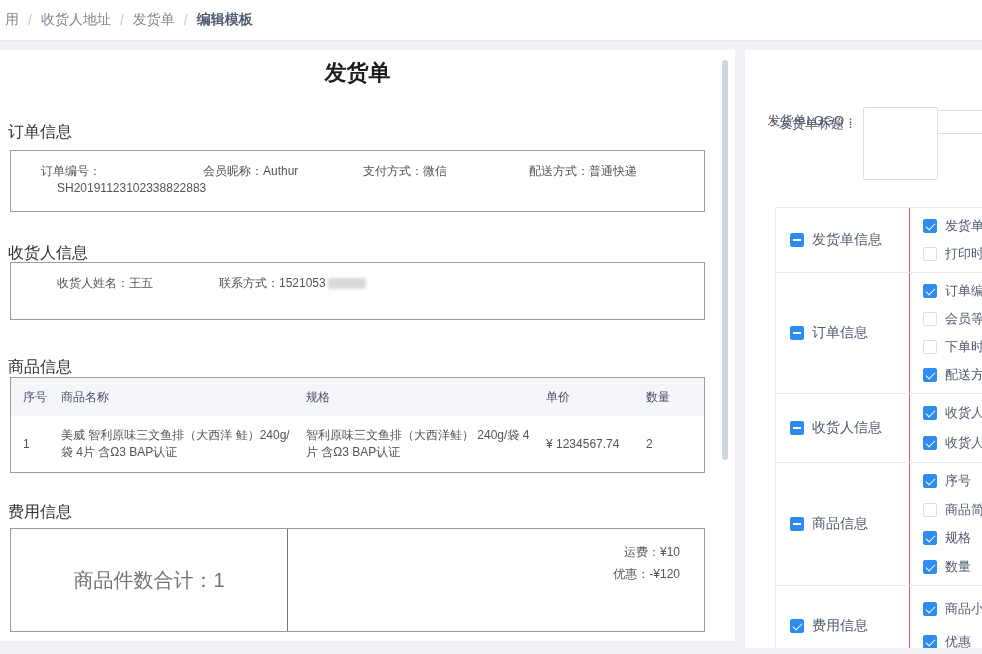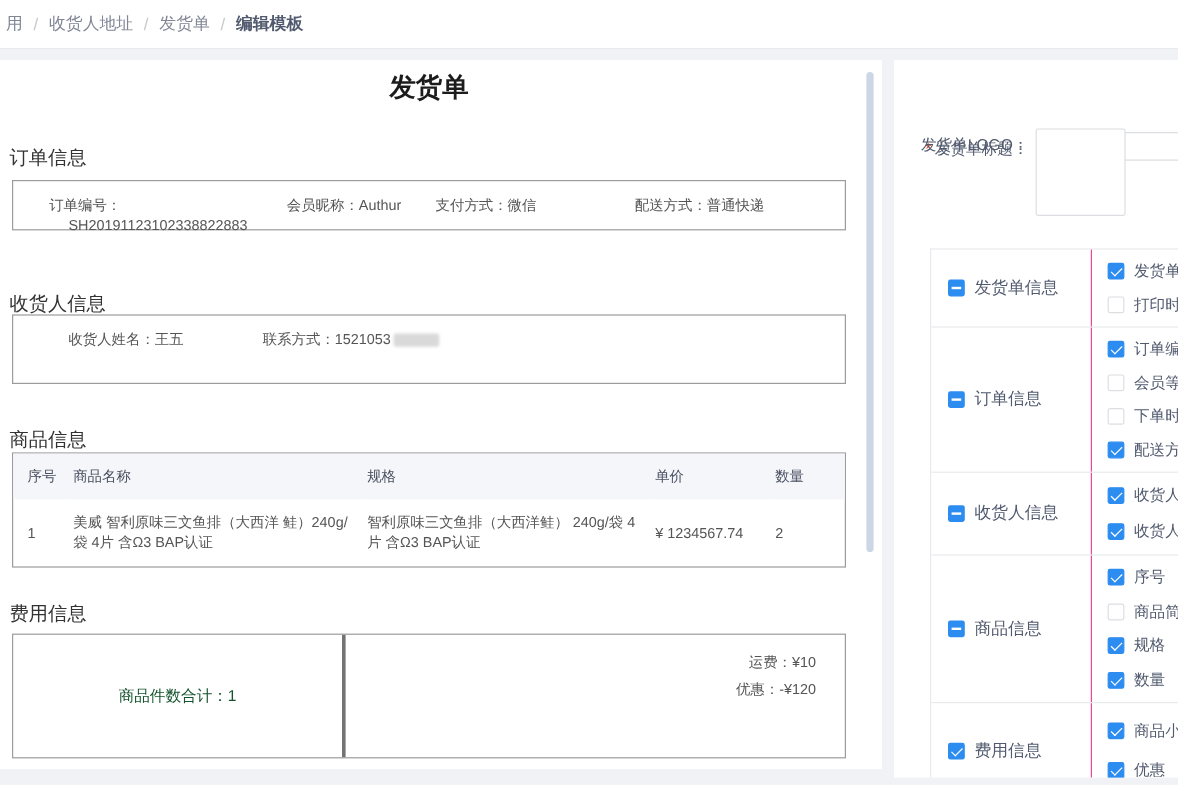--- a/index.html
+++ b/index.html
@@ -32,24 +32,24 @@
     position:absolute; top:8px; left:0; width:715px; text-align:center;
     font-size:22px; font-weight:700; color:#1c1c1c;
   }
   .sec-heading { position:absolute; left:8px; font-size:16px; font-weight:500; color:#333; }
   .h-order     { top:72px; }
   .h-consignee { top:193px; }
   .h-product   { top:307px; }
   .h-fee       { top:452px; }
 
   .pbox { position:absolute; left:10px; width:695px; border:1px solid #9c9c9c; background:#fff; font-size:12px; color:#555; }
-  .box-order { top:100px; height:42px; }
+  .box-order { top:100px; height:62px; }
   .box-order .cell { position:absolute; top:12px; line-height:16px; white-space:nowrap; }
   .box-order .c1 { left:30px; }  .box-order .c1v { position:absolute; left:30px; top:30px;margin-left:16px; }
-  .box-order .c2 { left:192px;margin-left:36px; } .box-order .c3 { left:352px; } .box-order .c4 { left:518px; }
+  .box-order .c2 { left:192px; } .box-order .c3 { left:352px; } .box-order .c4 { left:518px; }
 
   .box-consignee { top:212px; height:58px; }
   .box-consignee .cell { position:absolute; line-height:16px; white-space:nowrap;padding-left:16px; }
   .box-consignee .r1a { left:30px; top:12px; } .box-consignee .r1b { left:192px; top:12px; }
   .box-consignee .r2  { left:30px; top:34px; }
   .redact {
     display:inline-block; width:38px; height:11px; margin-left:2px; vertical-align:middle;
     background:#d9d9d9; border-radius:2px; filter:blur(1.5px);
   }
 
@@ -60,22 +60,22 @@
   .ptable th {
     background:#f5f6fa; height:38px; font-size:12px; font-weight:400; color:#495060;
     text-align:left; padding:0 4px 0 2px;
   }
   .ptable th.first, .ptable td.first { padding-left:12px; }
   .ptable td { height:56px; font-size:12px; color:#555; line-height:17px; padding:8px 10px 8px 2px; vertical-align:middle; }
 
   .box-fee { top:478px; height:104px; }
   .fee-left {
     position:absolute; left:0; top:0; width:277px; height:102px;
-    border-right:3px solid #737373; display:flex; align-items:center; justify-content:center;
-    font-size:13px; color:#14532d;
+    border-right:1px solid #737373; display:flex; align-items:center; justify-content:center;
+    font-size:20px; color:#737373;
   }
   .fee-right { position:absolute; left:277px; top:0; right:0; height:102px; text-align:right; padding:12px 24px 0 0; }
   .fee-line { font-size:12px; color:#555; line-height:22px; }
   .fee-total { margin-top:2px; line-height:26px; }
   .fee-total .tl { font-size:14px; color:#333; }
   .fee-total .tv { font-size:20px; font-weight:700; color:#1c1c1c; }
 
   
   .settings {
     position:absolute; left:745px; top:50px; width:310px; height:598px;

